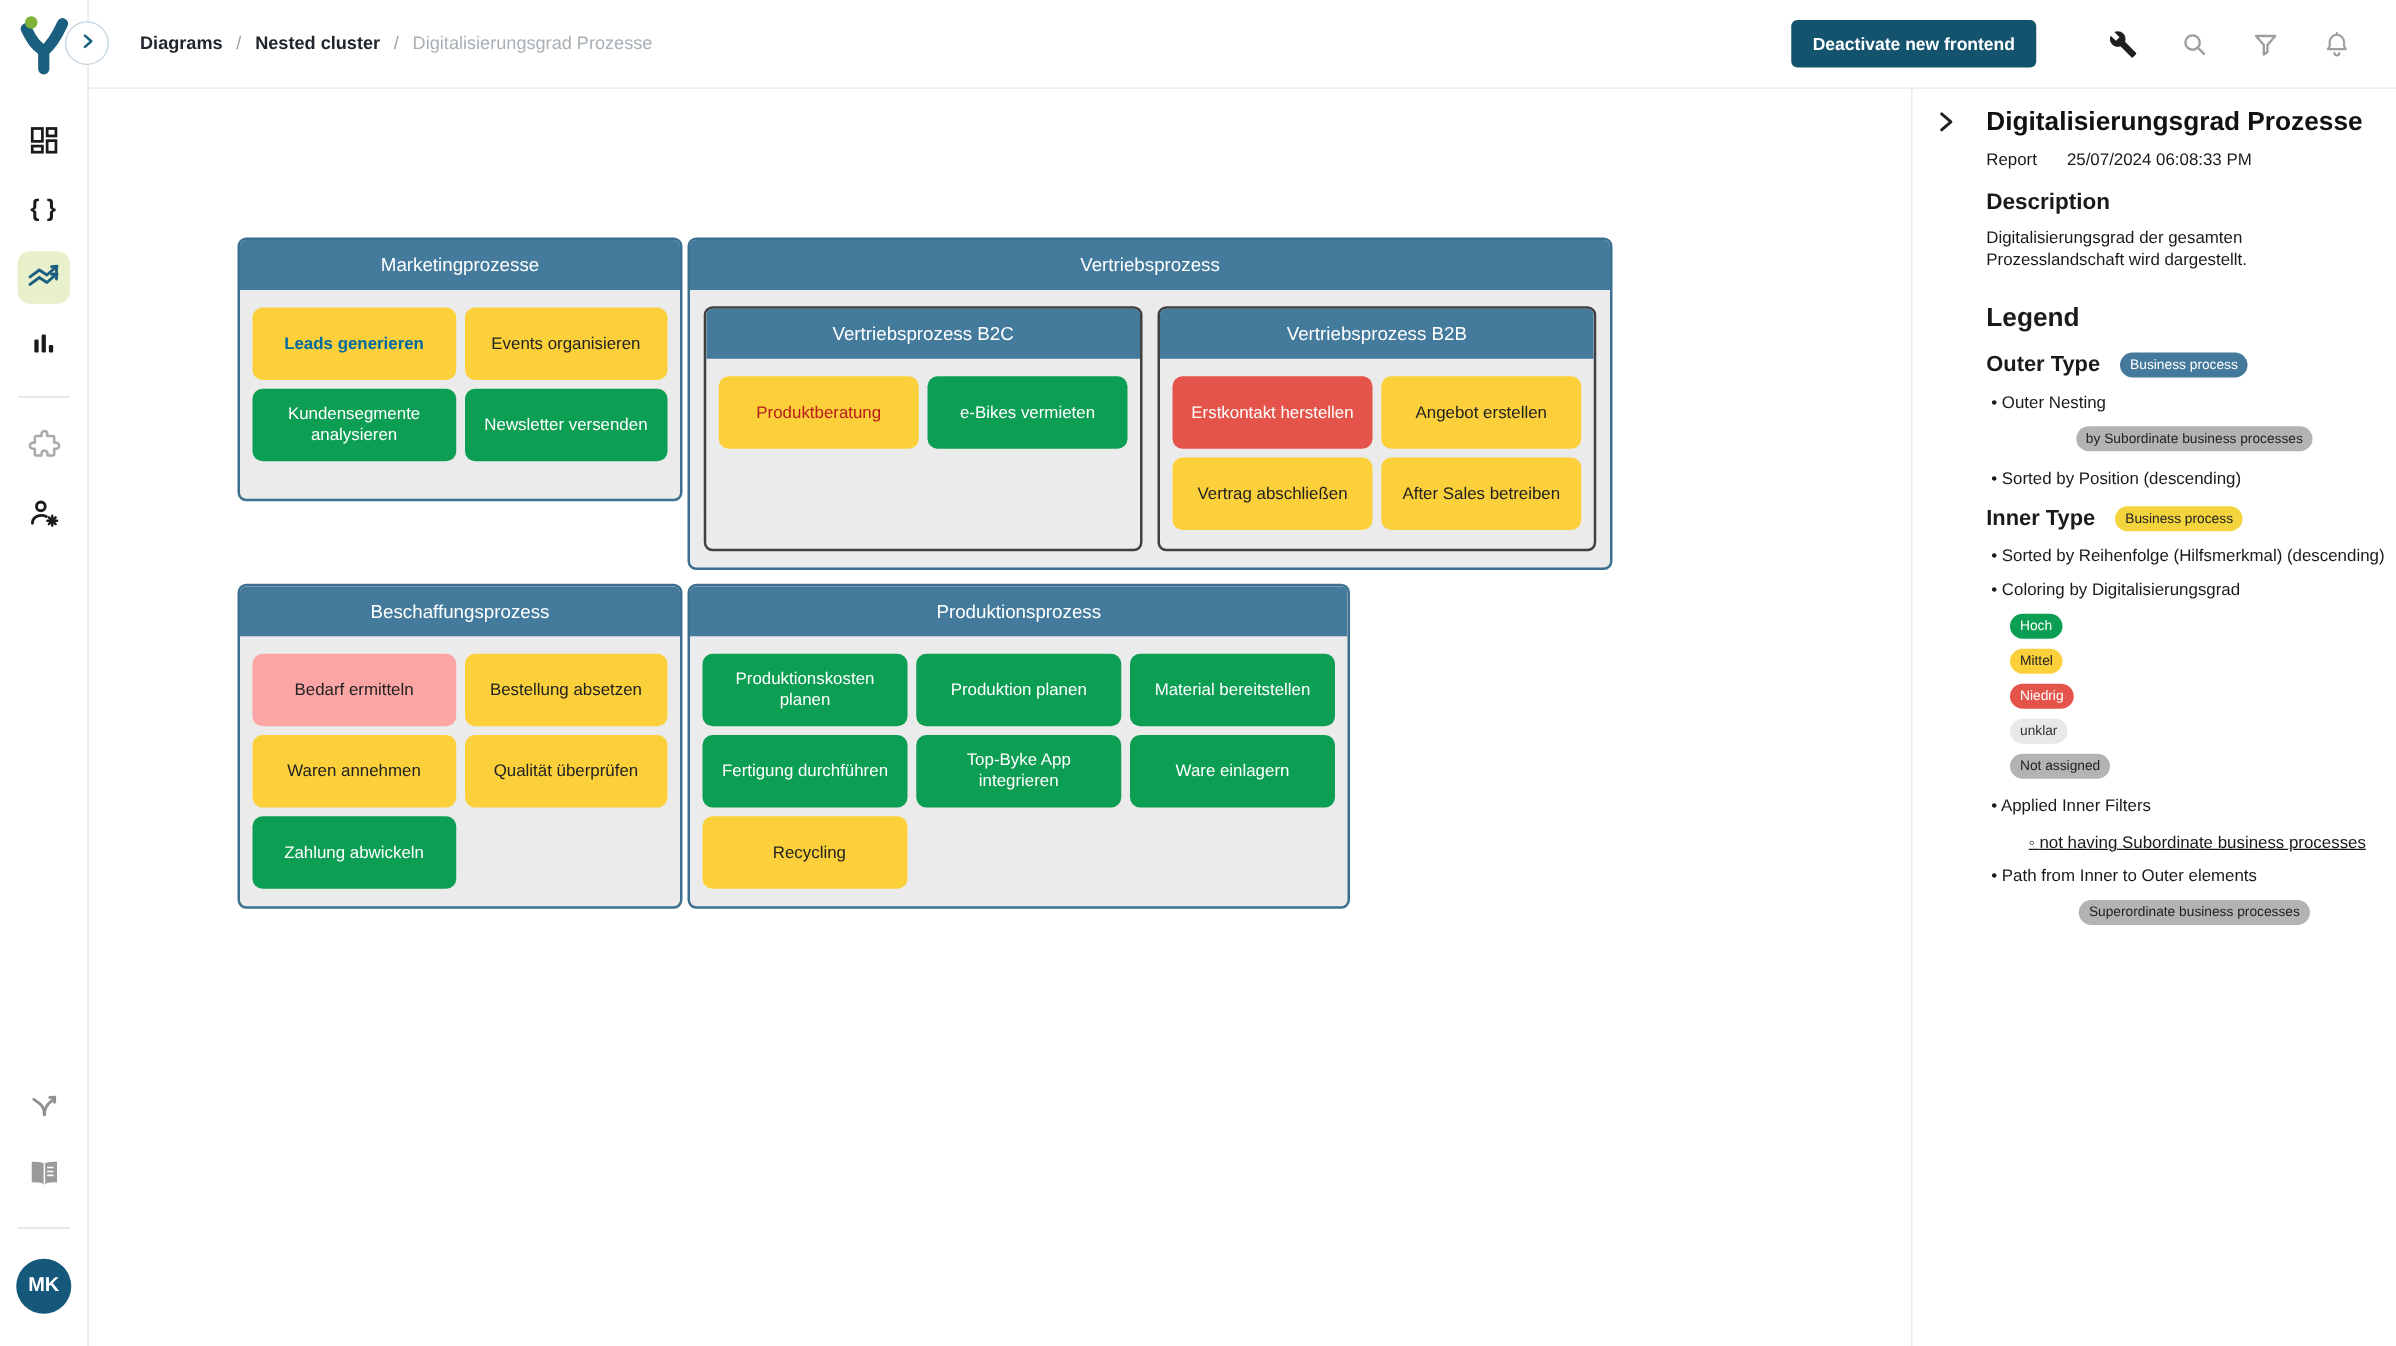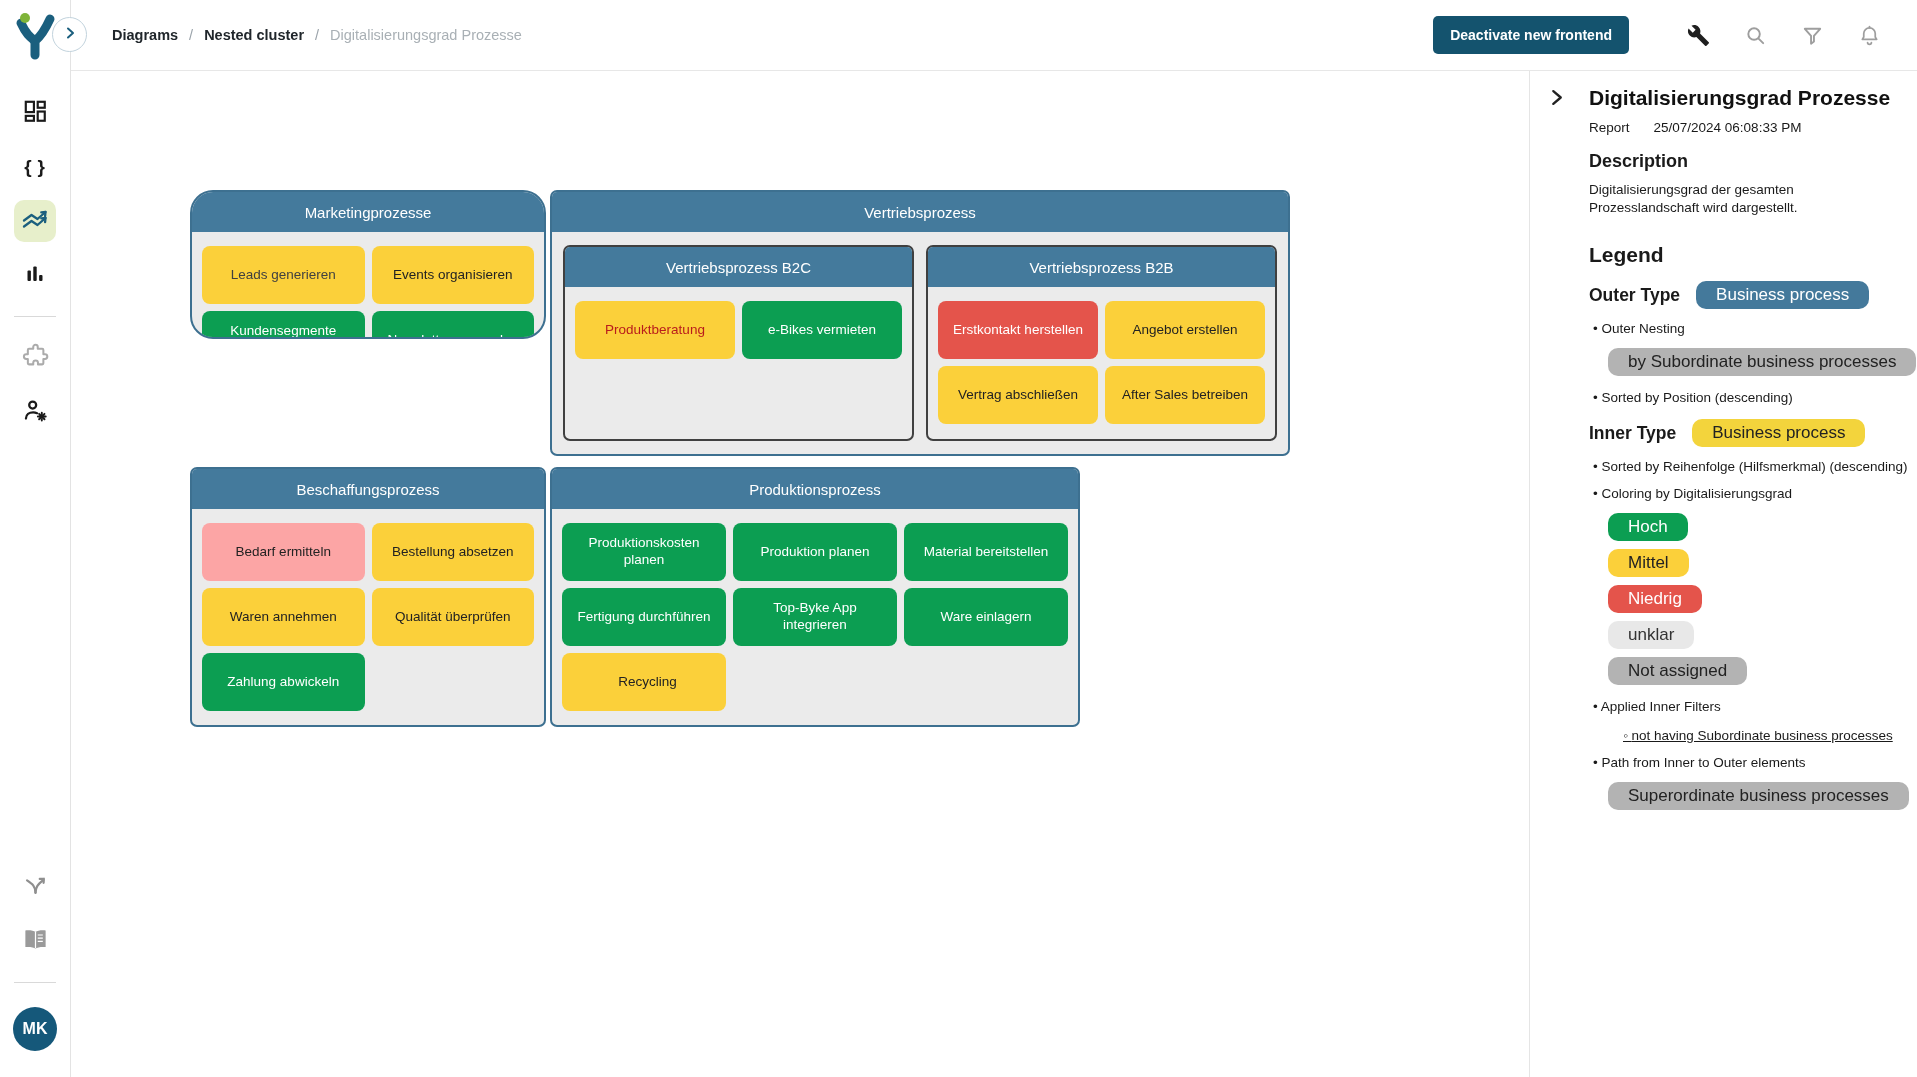--- a/index.html
+++ b/index.html
@@ -52,21 +52,21 @@
   .panel-collapse{width:18px;height:20px;margin-top:3px;cursor:pointer;}
   .panel-title{font-size:21px;font-weight:700;margin:0 0 0 23px;color:#111;}
   .panel-content{margin-left:41px;}
   .report-row{font-size:13.5px;margin-top:10px;display:flex;}
   .report-label{margin-right:24px;}
   .h-desc{font-size:18px;font-weight:700;margin:16px 0 9px;}
   .desc{font-size:13.5px;line-height:1.35;margin:0;width:240px;}
   .h-legend{font-size:21px;font-weight:700;margin:26px 0 12px;}
   .type-row{display:flex;align-items:center;margin:14px 0 8px;}
   .type-label{font-size:17.5px;font-weight:700;margin:0 16px 0 0;}
-  .badge{font-size:17px;padding:4px 20px;border-radius:10px;display:inline-block;white-space:nowrap;}
+  .badge{font-size:11px;padding:4px 8px;border-radius:10px;display:inline-block;white-space:nowrap;}
   .badge-teal{background:#44799b;color:#fff;}
   .badge-yellow{background:#f3d43c;color:#222;}
   .badge-gray{background:#b3b3b3;color:#222;}
   .bullet{font-size:13.5px;margin:12px 0 12px 4px;white-space:nowrap;}
   .bullet::before{content:"• ";}
   .sub-bullet{font-size:13.5px;margin:14px 0 12px 34px;white-space:nowrap;text-decoration:underline;}
   .sub-bullet::before{content:"◦ ";}
   .badge-indent{margin:4px 0 14px 19px;text-align:center;}
   .color-badges{display:flex;flex-direction:column;align-items:flex-start;gap:8px;margin:10px 0 14px 19px;}
 </style>
@@ -195,24 +195,24 @@
       <svg width="23" height="23" viewBox="0 0 24 24" fill="none" stroke="#9e9e9e" stroke-width="1.8" stroke-linecap="round" stroke-linejoin="round">
         <path d="M12 4 a6 6 0 0 1 6 6 v3.6 l1.5 2.4 H4.5 L6 13.6 V10 a6 6 0 0 1 6-6 z"></path>
         <path d="M10 19.3 a2 2 0 0 0 4 0"></path>
           <line x1="12" y1="2.6" x2="12" y2="4"></line>
       </svg>
     </span>
   </div>
 </header>
 
 <main class="canvas" id="canvas">
-    <div class="cluster" style="left: 120px; top: 120px; width: 356px; height: 149px; border-radius: 23px;">
+    <div class="cluster" style="left: 120px; top: 120px; width: 356px; height: 211px;">
       <div class="cluster-title">Marketingprozesse</div>
       <div class="cluster-body" style="grid-template-columns: repeat(2, 1fr);">
-        <div class="pbox" style="background: rgb(251, 208, 58); color: #404040;">Leads generieren</div>
+        <div class="pbox" style="background: rgb(251, 208, 58); color: #0369a1; font-weight: bold;">Leads generieren</div>
         <div class="pbox" style="background: rgb(251, 208, 58); color: rgb(34, 34, 34);">Events organisieren</div>
         <div class="pbox" style="background: rgb(12, 158, 82); color: rgb(255, 255, 255);">Kundensegmente analysieren</div>
         <div class="pbox" style="background: rgb(12, 158, 82); color: rgb(255, 255, 255);">Newsletter versenden</div>
       </div>
     </div>
     <div class="cluster" style="left: 480px; top: 120px; width: 740px; height: 266px;">
       <div class="cluster-title">Vertriebsprozess</div>
       <div class="subwrap">
         <div class="subcluster">
           <div class="cluster-title">Vertriebsprozess B2C</div>

